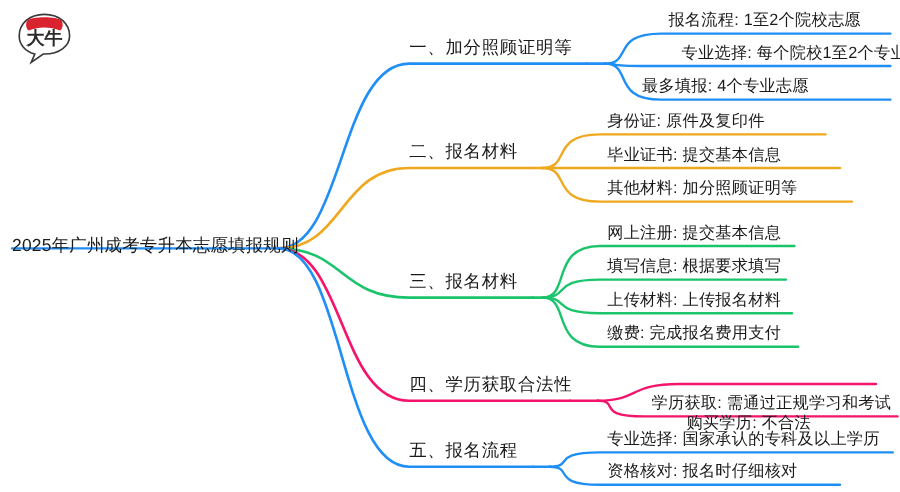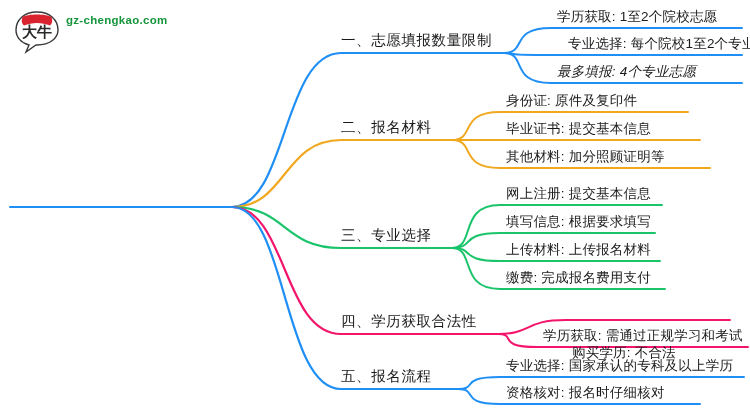--- a/index.html
+++ b/index.html
@@ -88,21 +88,20 @@
 
 <div id="mindmap">
 
   <div class="logo">
     <svg class="logo-mark" viewBox="0 0 46 44">
       <path d="M23 2 C10 2 2 10 2 20 C2 27 7 33 15 35 L12 42 L22 35 C23 35 23 35 23 35 C36 35 44 28 44 20 C44 10 36 2 23 2 Z" fill="#ffffff" stroke="#3a3a3a" stroke-width="1.4"></path>
       <path d="M8.5 7 C13 3.5 33 3.5 37.5 7 C39 11 38 14 36 15.5 C28 12 18 12 10 15.5 C8 14 7 11 8.5 7 Z" fill="#d9232e"></path>
       <text x="23" y="27" font-size="15" font-weight="bold" text-anchor="middle" fill="#2b2b2b" font-family="DejaVu Sans, sans-serif">大牛</text>
     </svg>
     <div class="logo-text">
-      <div class="logo-en">gz-chengkao.com</div>
     </div>
   </div>
 
   <svg class="conn-svg" id="connectors" viewBox="0 0 750 410">
       <path d="M 10 207 L 232 207" fill="none" stroke="#1f8ff5" stroke-width="2" stroke-linecap="round"></path>
       <path d="M 232 207 C 286.5 207 283 53 341 53 L 489 53" fill="none" stroke="#1f8ff5" stroke-width="2.2" stroke-linecap="round"></path>
       <path d="M 489 53 L 504 53" fill="none" stroke="#1f8ff5" stroke-width="2.2" stroke-linecap="round"></path>
       <path d="M 504 53 C 527.5 53 509 28 551 28 L 742 28" fill="none" stroke="#1f8ff5" stroke-width="2" stroke-linecap="round"></path>
       <path d="M 504 53 C 522 53 498 55 540 55 L 742 55" fill="none" stroke="#1f8ff5" stroke-width="2" stroke-linecap="round"></path>
       <path d="M 504 53 C 527.5 53 509 83 551 83 L 742 83" fill="none" stroke="#1f8ff5" stroke-width="2" stroke-linecap="round"></path>
@@ -120,31 +119,32 @@
       <path d="M 232 207 C 286.5 207 283 334 341 334 L 475 334" fill="none" stroke="#f4146b" stroke-width="2.2" stroke-linecap="round"></path>
       <path d="M 475 334 L 498 334" fill="none" stroke="#f4146b" stroke-width="2.2" stroke-linecap="round"></path>
       <path d="M 498 334 C 532 334 524 320 566 320 L 730 320" fill="none" stroke="#f4146b" stroke-width="2" stroke-linecap="round"></path>
       <path d="M 498 334 C 517.5 334 495 347 537 347 L 748 347" fill="none" stroke="#f4146b" stroke-width="2" stroke-linecap="round"></path>
       <path d="M 232 207 C 286.5 207 283 389 341 389 L 444 389" fill="none" stroke="#1f8ff5" stroke-width="2.2" stroke-linecap="round"></path>
       <path d="M 444 389 L 458 389" fill="none" stroke="#1f8ff5" stroke-width="2.2" stroke-linecap="round"></path>
       <path d="M 458 389 C 479 389 458 377 500 377 L 744 377" fill="none" stroke="#1f8ff5" stroke-width="2" stroke-linecap="round"></path>
       <path d="M 458 389 C 479 389 458 404 500 404 L 700 404" fill="none" stroke="#1f8ff5" stroke-width="2" stroke-linecap="round"></path>
     </svg>
 
+  <div class="node root-node" id="root-node" style="left: 10px; top: 198px;">2025年广州成考专升本志愿填报规则</div>
 
   <div id="nodes-layer">
-      <div class="node branch-node" style="left: 341px; top: 33px;">一、志愿填报数量限制</div>
-      <div class="node leaf-node" style="left: 557px; top: 10px;">学历获取: 1至2个院校志愿</div>
+      <div class="node branch-node" style="left: 341px; top: 33px;">一、加分照顾证明等</div>
+      <div class="node leaf-node" style="left: 557px; top: 10px;">报名流程: 1至2个院校志愿</div>
       <div class="node leaf-node" style="left: 524px; top: 37px; margin-left: 44px;">专业选择: 每个院校1至2个专业</div>
-      <div class="node leaf-node" style="left: 557px; top: 65px; font-style: italic;">最多填报: 4个专业志愿</div>
+      <div class="node leaf-node" style="left: 535px; top: 65px;">最多填报: 4个专业志愿</div>
       <div class="node branch-node" style="left: 341px; top: 120px;">二、报名材料</div>
       <div class="node leaf-node" style="left: 506px; top: 94px;">身份证: 原件及复印件</div>
       <div class="node leaf-node" style="left: 506px; top: 122px;">毕业证书: 提交基本信息</div>
       <div class="node leaf-node" style="left: 506px; top: 150px;">其他材料: 加分照顾证明等</div>
-      <div class="node branch-node" style="left: 341px; top: 228px;">三、专业选择</div>
+      <div class="node branch-node" style="left: 341px; top: 228px;">三、报名材料</div>
       <div class="node leaf-node" style="left: 506px; top: 187px;">网上注册: 提交基本信息</div>
       <div class="node leaf-node" style="left: 506px; top: 215px;">填写信息: 根据要求填写</div>
       <div class="node leaf-node" style="left: 506px; top: 243px;">上传材料: 上传报名材料</div>
       <div class="node leaf-node" style="left: 506px; top: 271px;">缴费: 完成报名费用支付</div>
       <div class="node branch-node" style="left: 341px; top: 314px;">四、学历获取合法性</div>
       <div class="node leaf-node" style="left: 572px; top: 302px; margin-top: 44px;">购买学历: 不合法</div>
       <div class="node leaf-node" style="left: 543px; top: 329px;">学历获取: 需通过正规学习和考试</div>
       <div class="node branch-node" style="left: 341px; top: 369px;">五、报名流程</div>
       <div class="node leaf-node" style="left: 506px; top: 359px;">专业选择: 国家承认的专科及以上学历</div>
       <div class="node leaf-node" style="left: 506px; top: 386px;">资格核对: 报名时仔细核对</div>

